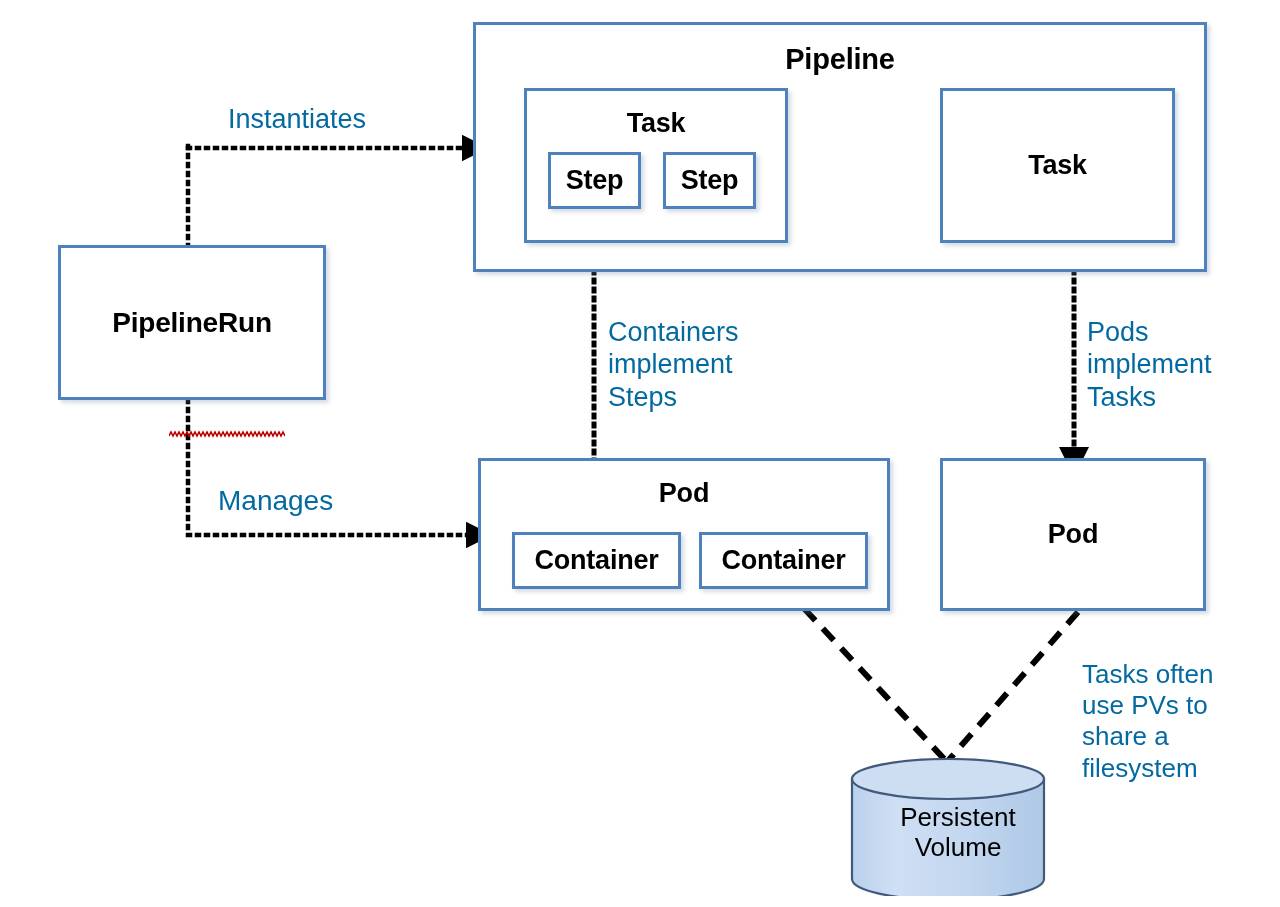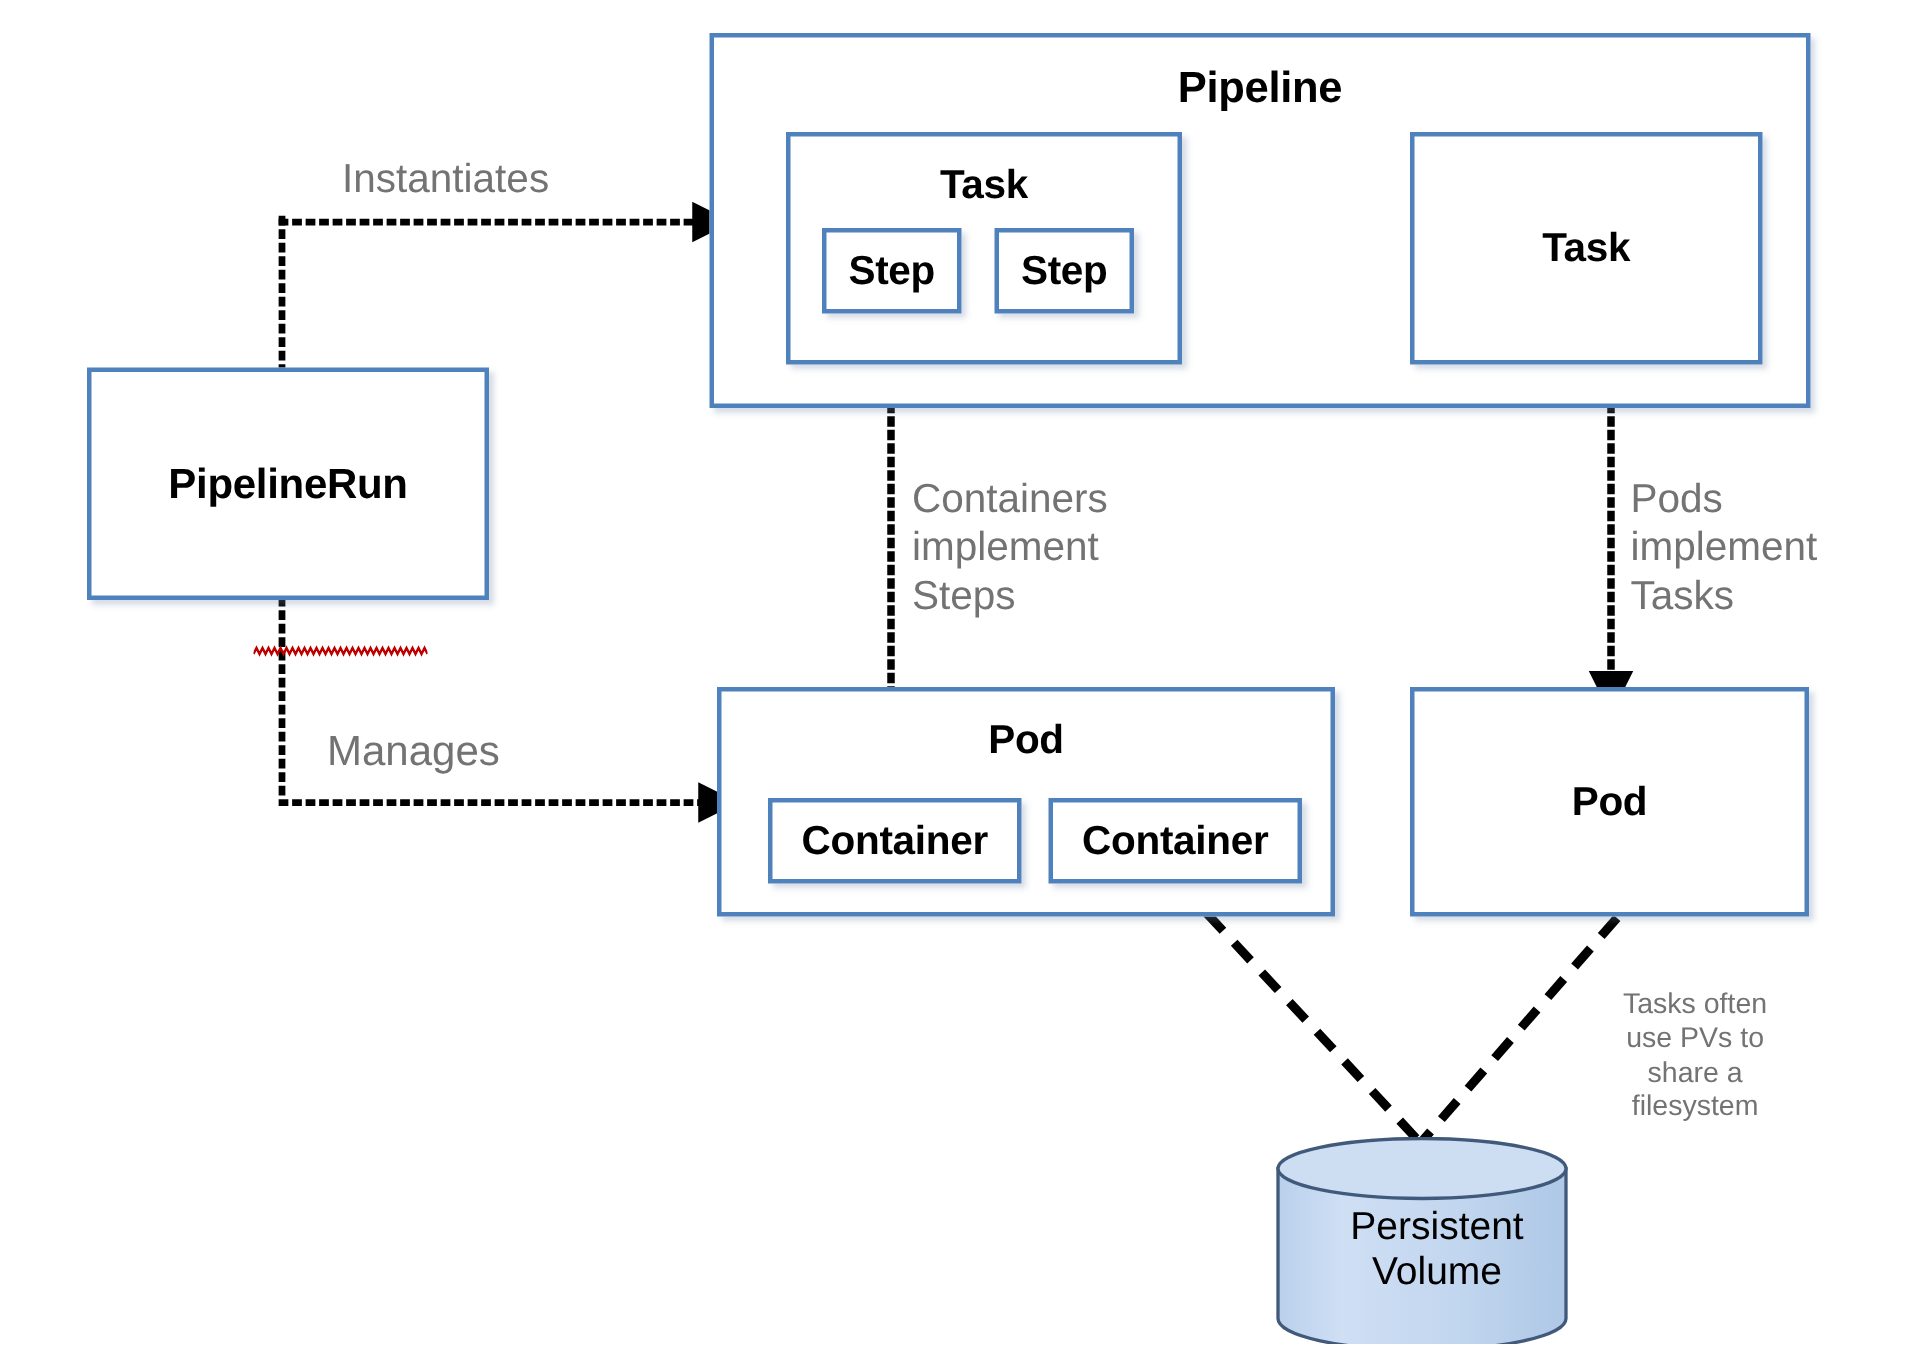--- a/index.html
+++ b/index.html
@@ -39,21 +39,21 @@
     inset: 0;
     display: flex;
     align-items: center;
     justify-content: center;
     font-weight: bold;
     color: #000000;
     letter-spacing: -0.2px;
   }
   .plain-text {
     position: absolute;
-    color: #737373;
+    color: #0369a1;
     font-weight: normal;
     line-height: 1.20;
     white-space: pre-line;
   }
   .svg-layer {
     position: absolute;
     left: 0;
     top: 0;
     width: 1280px;
     height: 907px;
@@ -180,18 +180,18 @@
   <div class="plain-text" style="left:218px; top:484px; font-size:28px;">Manages</div>
 
   <div class="plain-text" style="left:608px; top:316px; font-size:27px;">Containers
 implement
 Steps</div>
 
   <div class="plain-text" style="left:1087px; top:316px; font-size:27px;">Pods
 implement
 Tasks</div>
 
-  <div class="plain-text" style="left:1082px; top:659px; font-size:19px;text-align:center;">Tasks often
+  <div class="plain-text" style="left:1082px; top:659px; font-size:26px;">Tasks often
 use PVs to
 share a
 filesystem</div>
 
 </div>
 
 </body></html>

